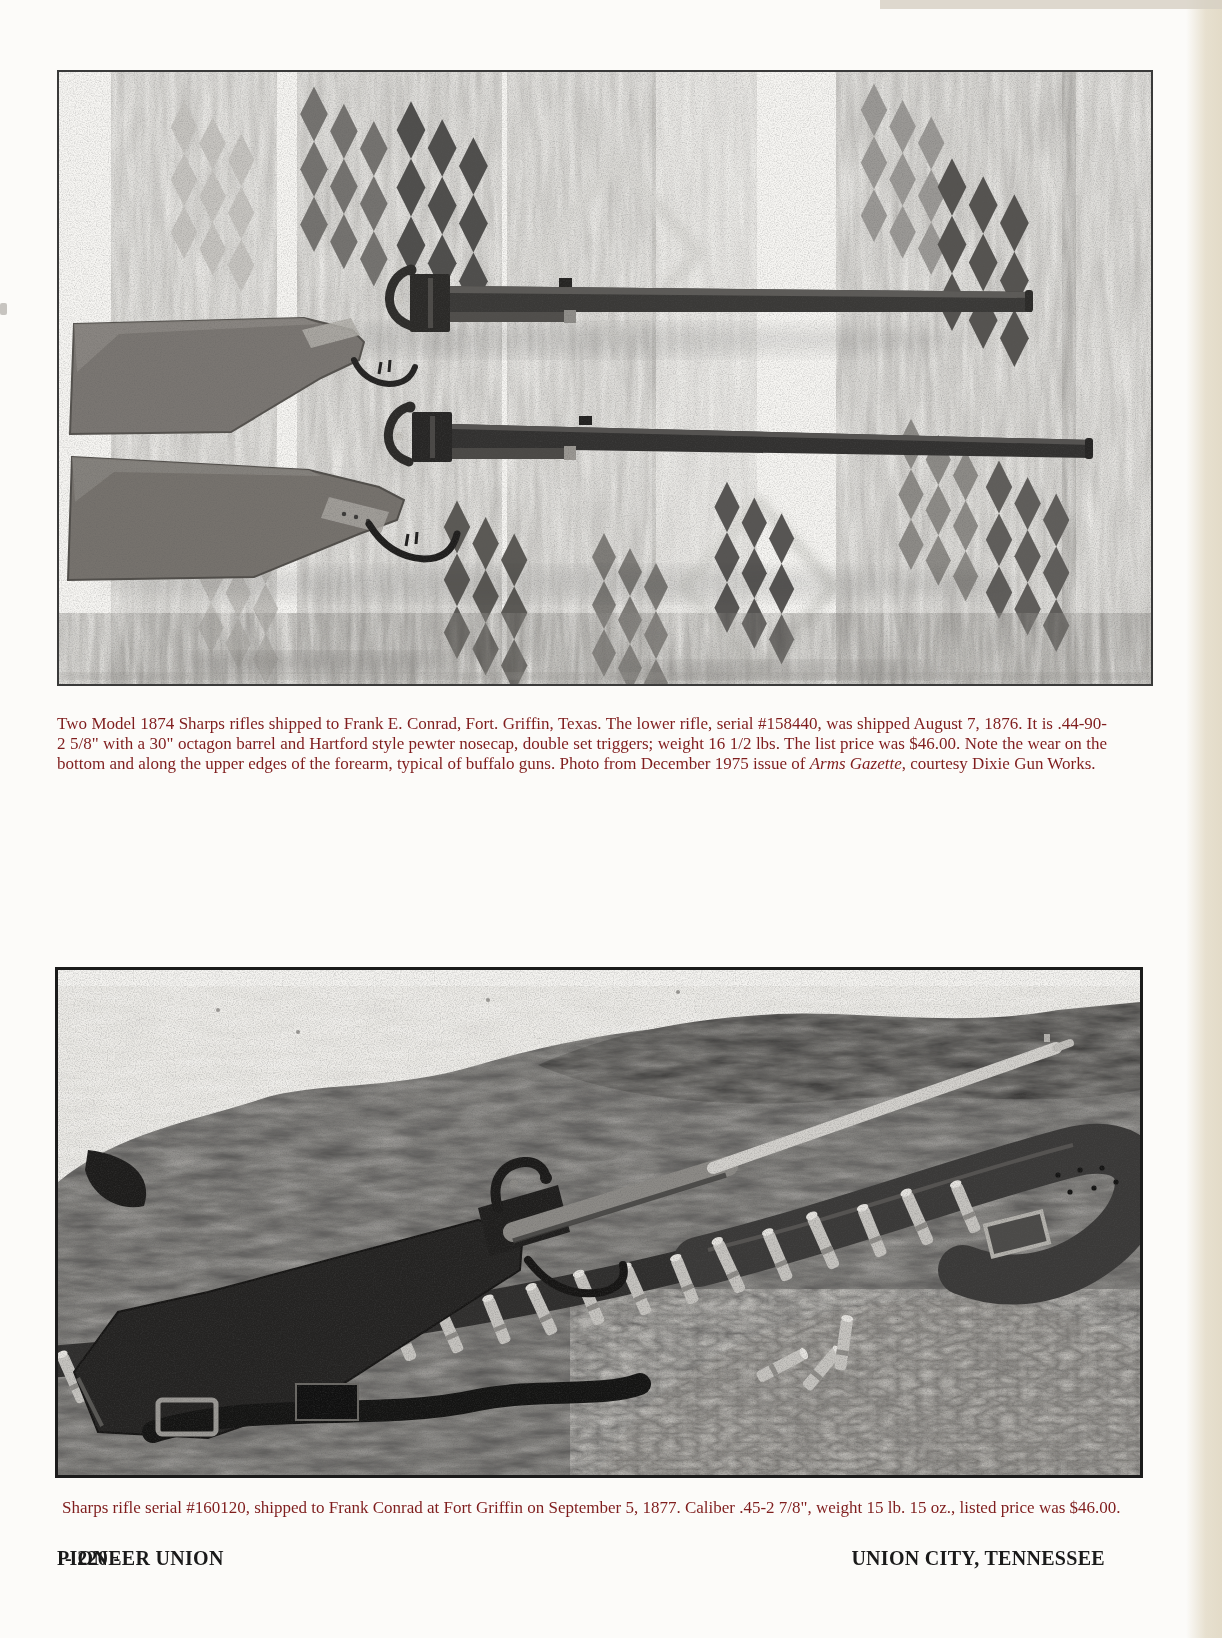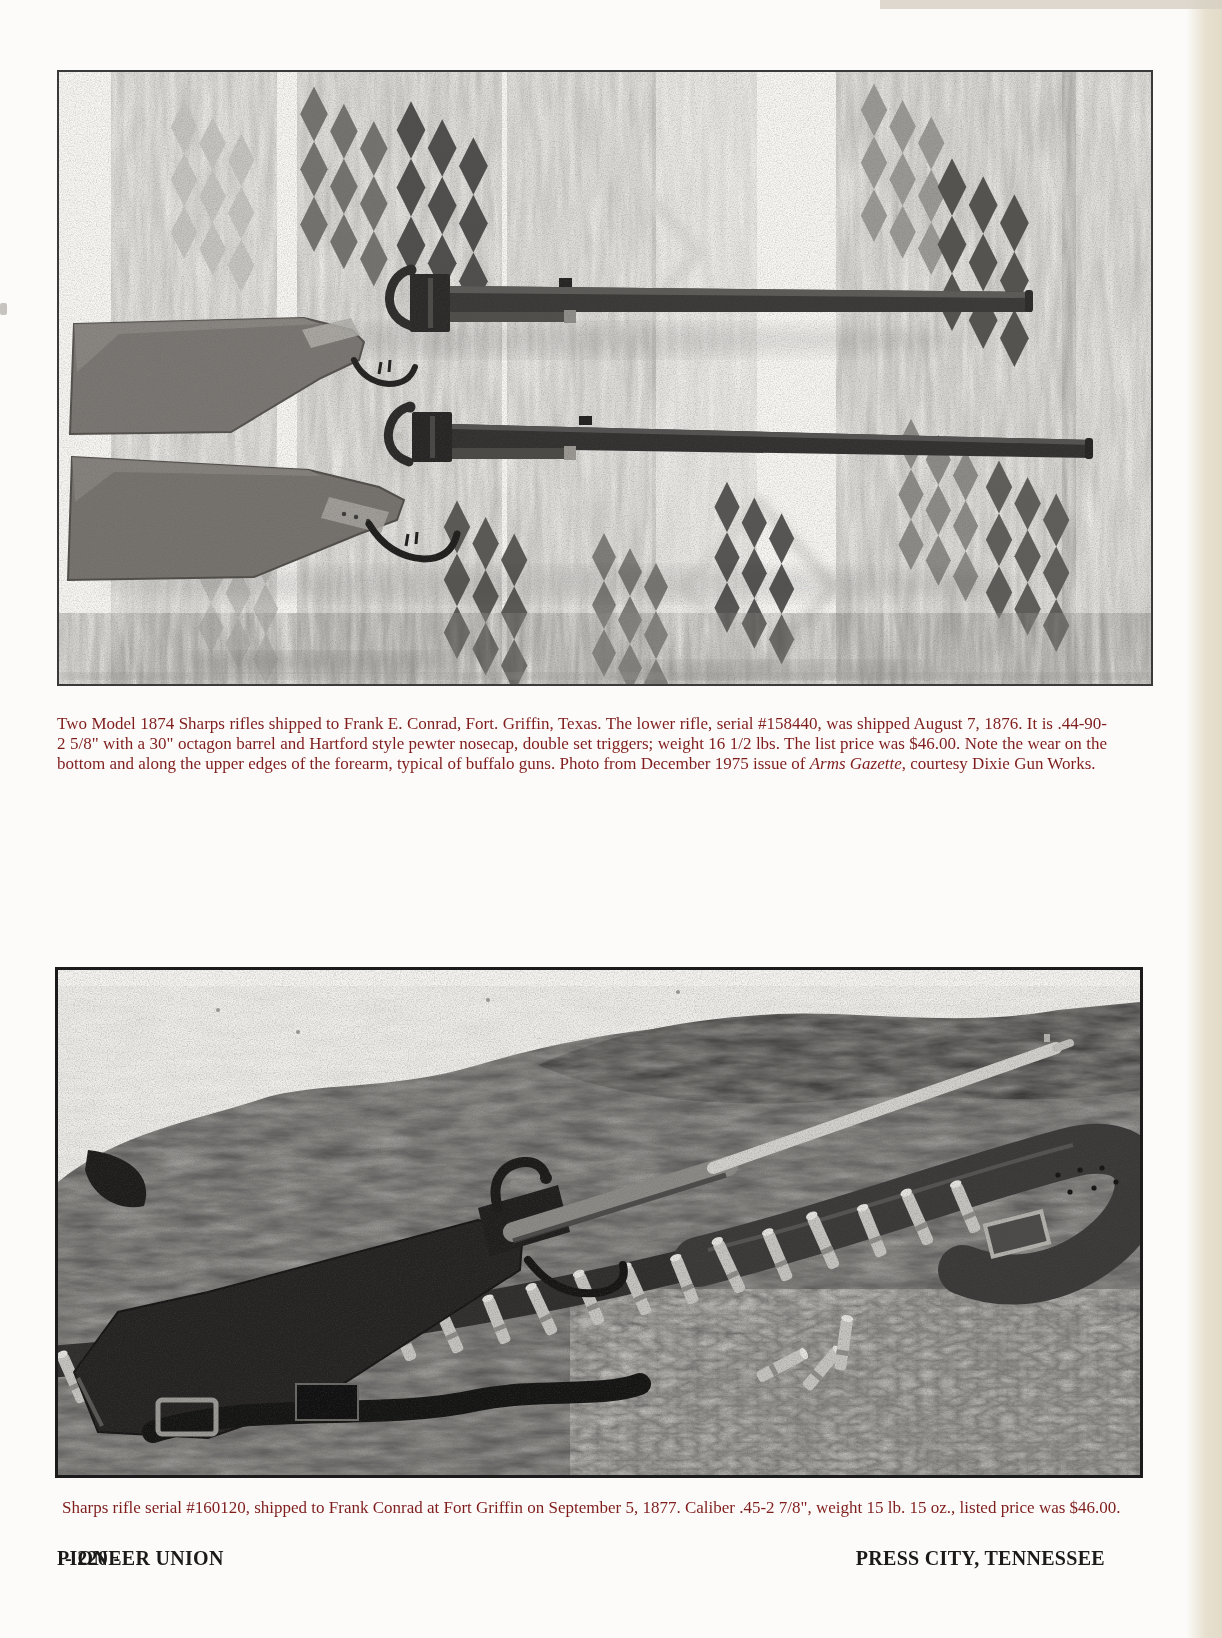--- a/index.html
+++ b/index.html
@@ -272,16 +272,16 @@
 
       <rect x="0" y="0" width="1082" height="505" filter="url(#grain)" opacity="0.55"></rect>
     </svg>
   </div>
 
   <p class="caption caption-2">Sharps rifle serial #160120, shipped to Frank Conrad at Fort Griffin on September 5, 1877. Caliber .45-2 7/8", weight 15 lb. 15 oz., listed price was $46.00.</p>
 
   <div class="footer">
     <span class="center">- 220 -</span>
     <span class="left">PIONEER UNION</span>
-    <span class="right">PRESS CITY, TENNESSEE</span>
+    <span class="right">UNION CITY, TENNESSEE</span>
   </div>
 
 </div>
 
 </body></html>

